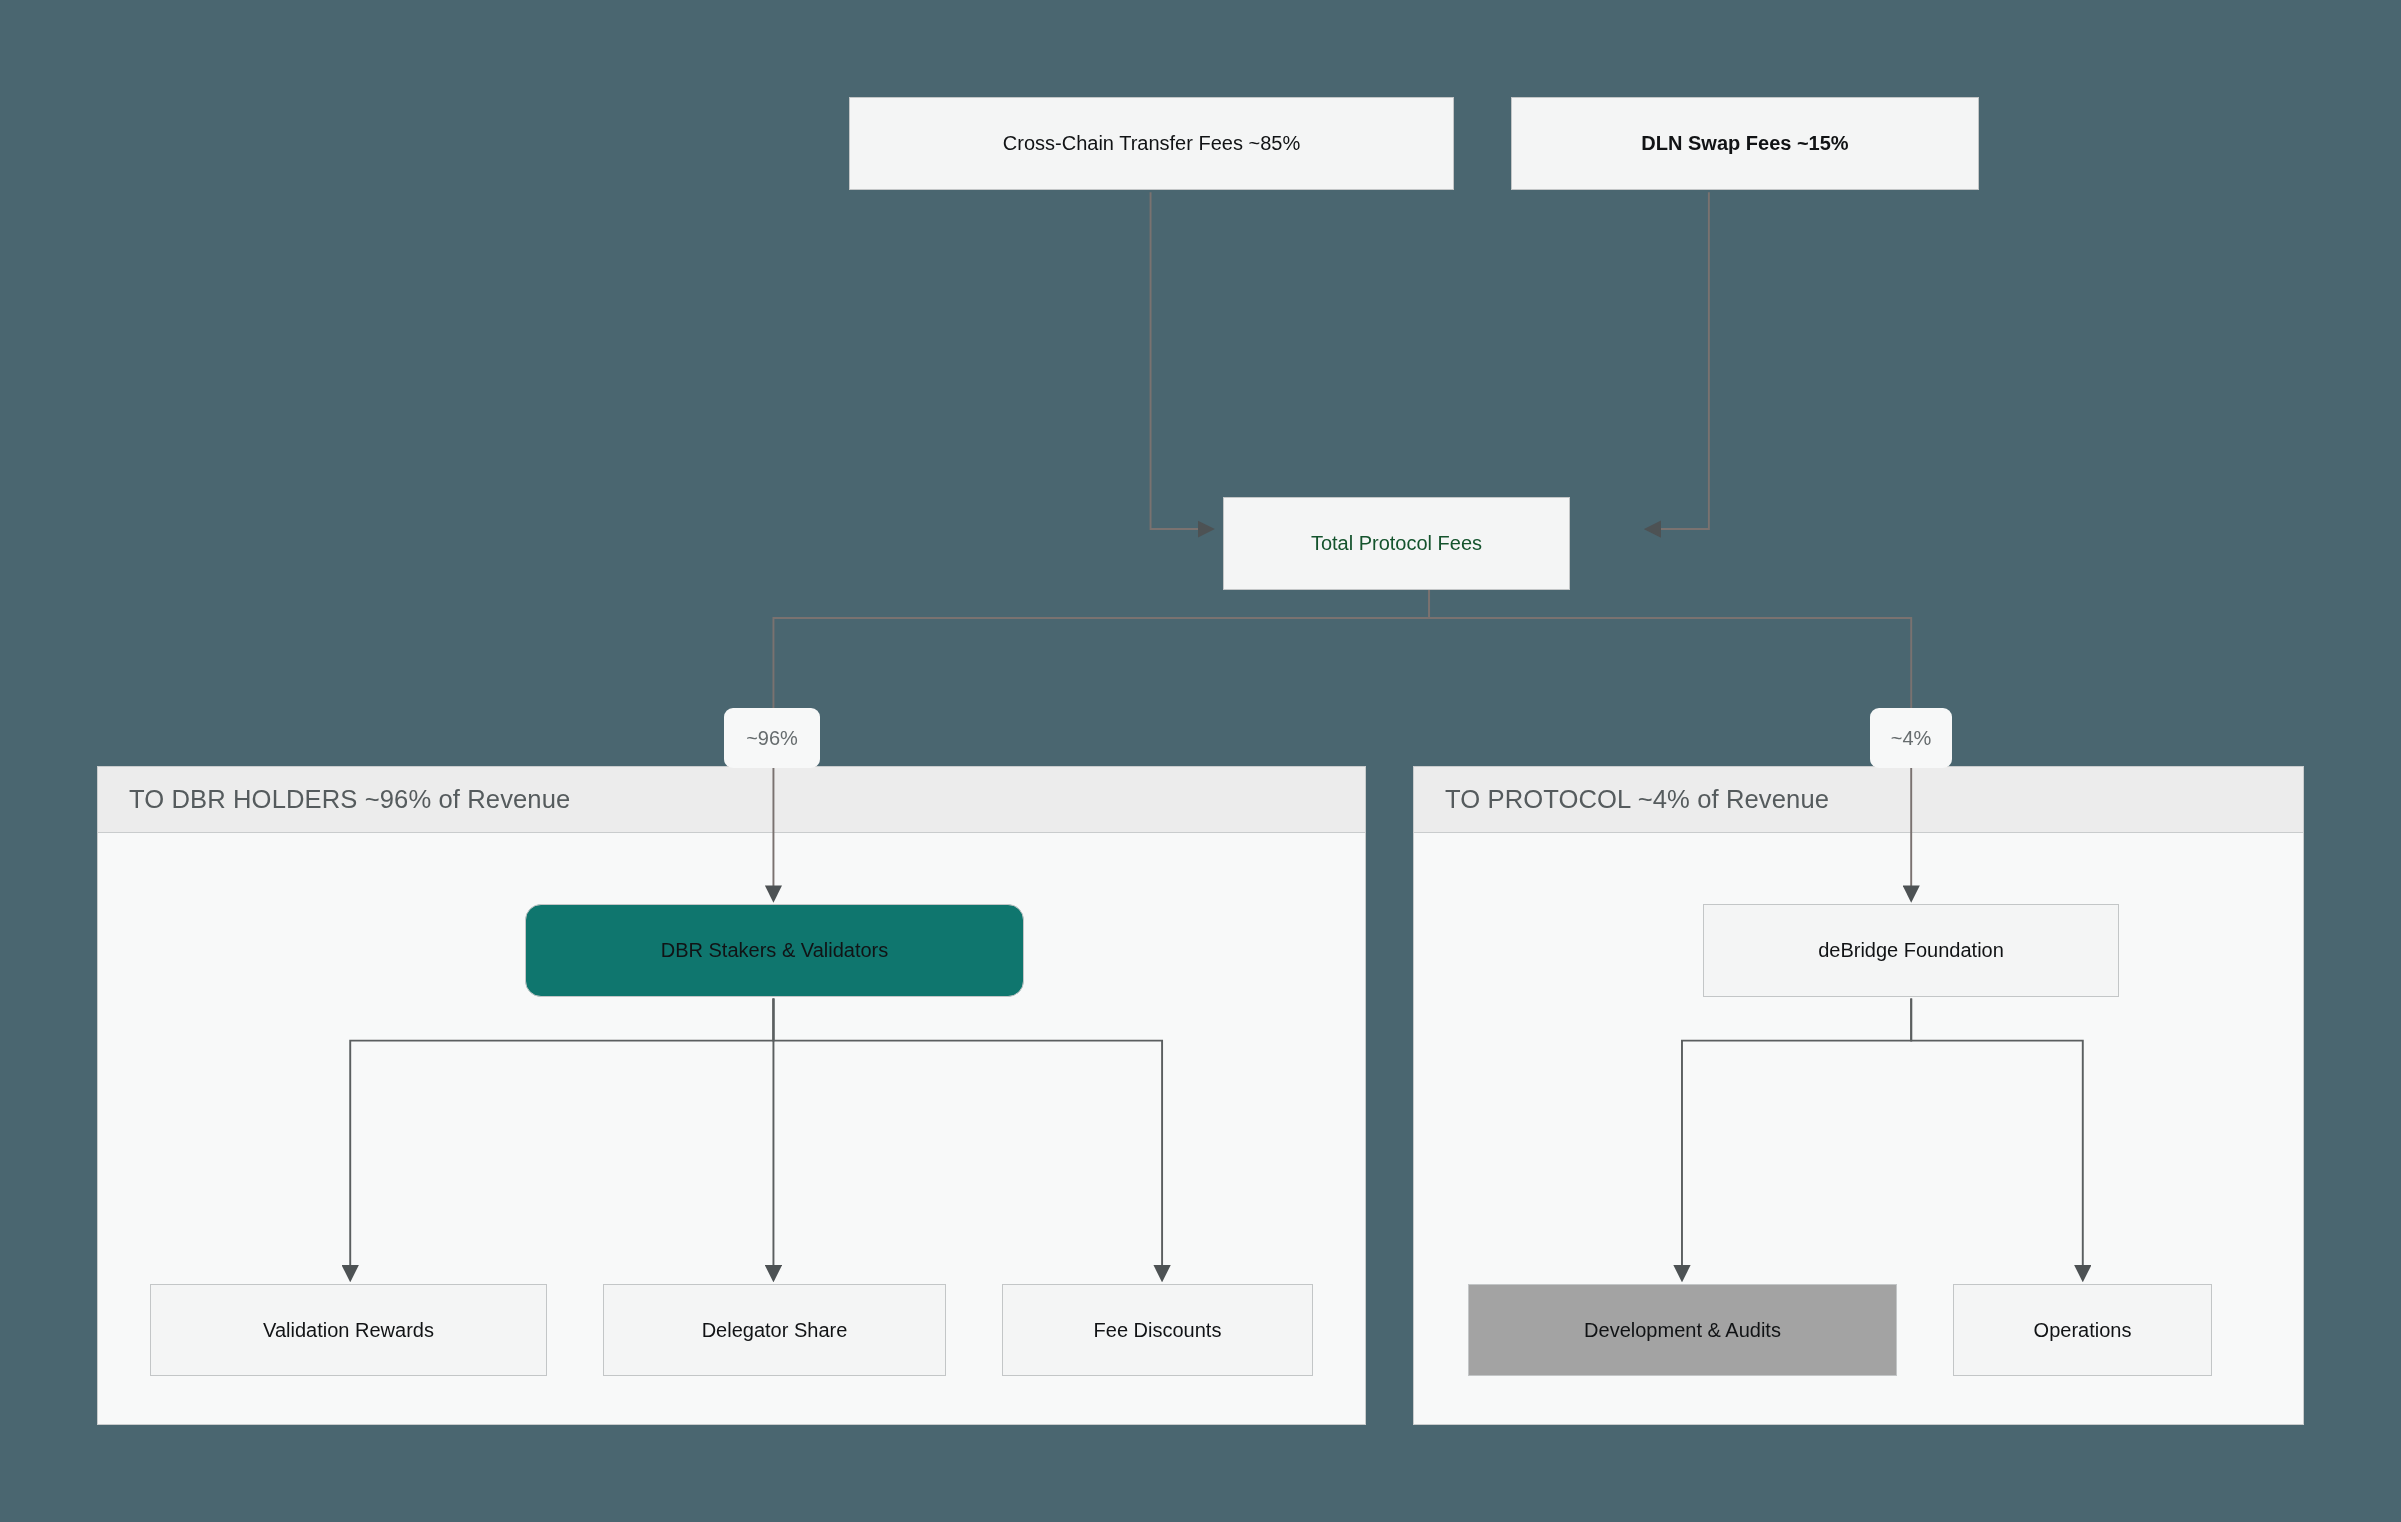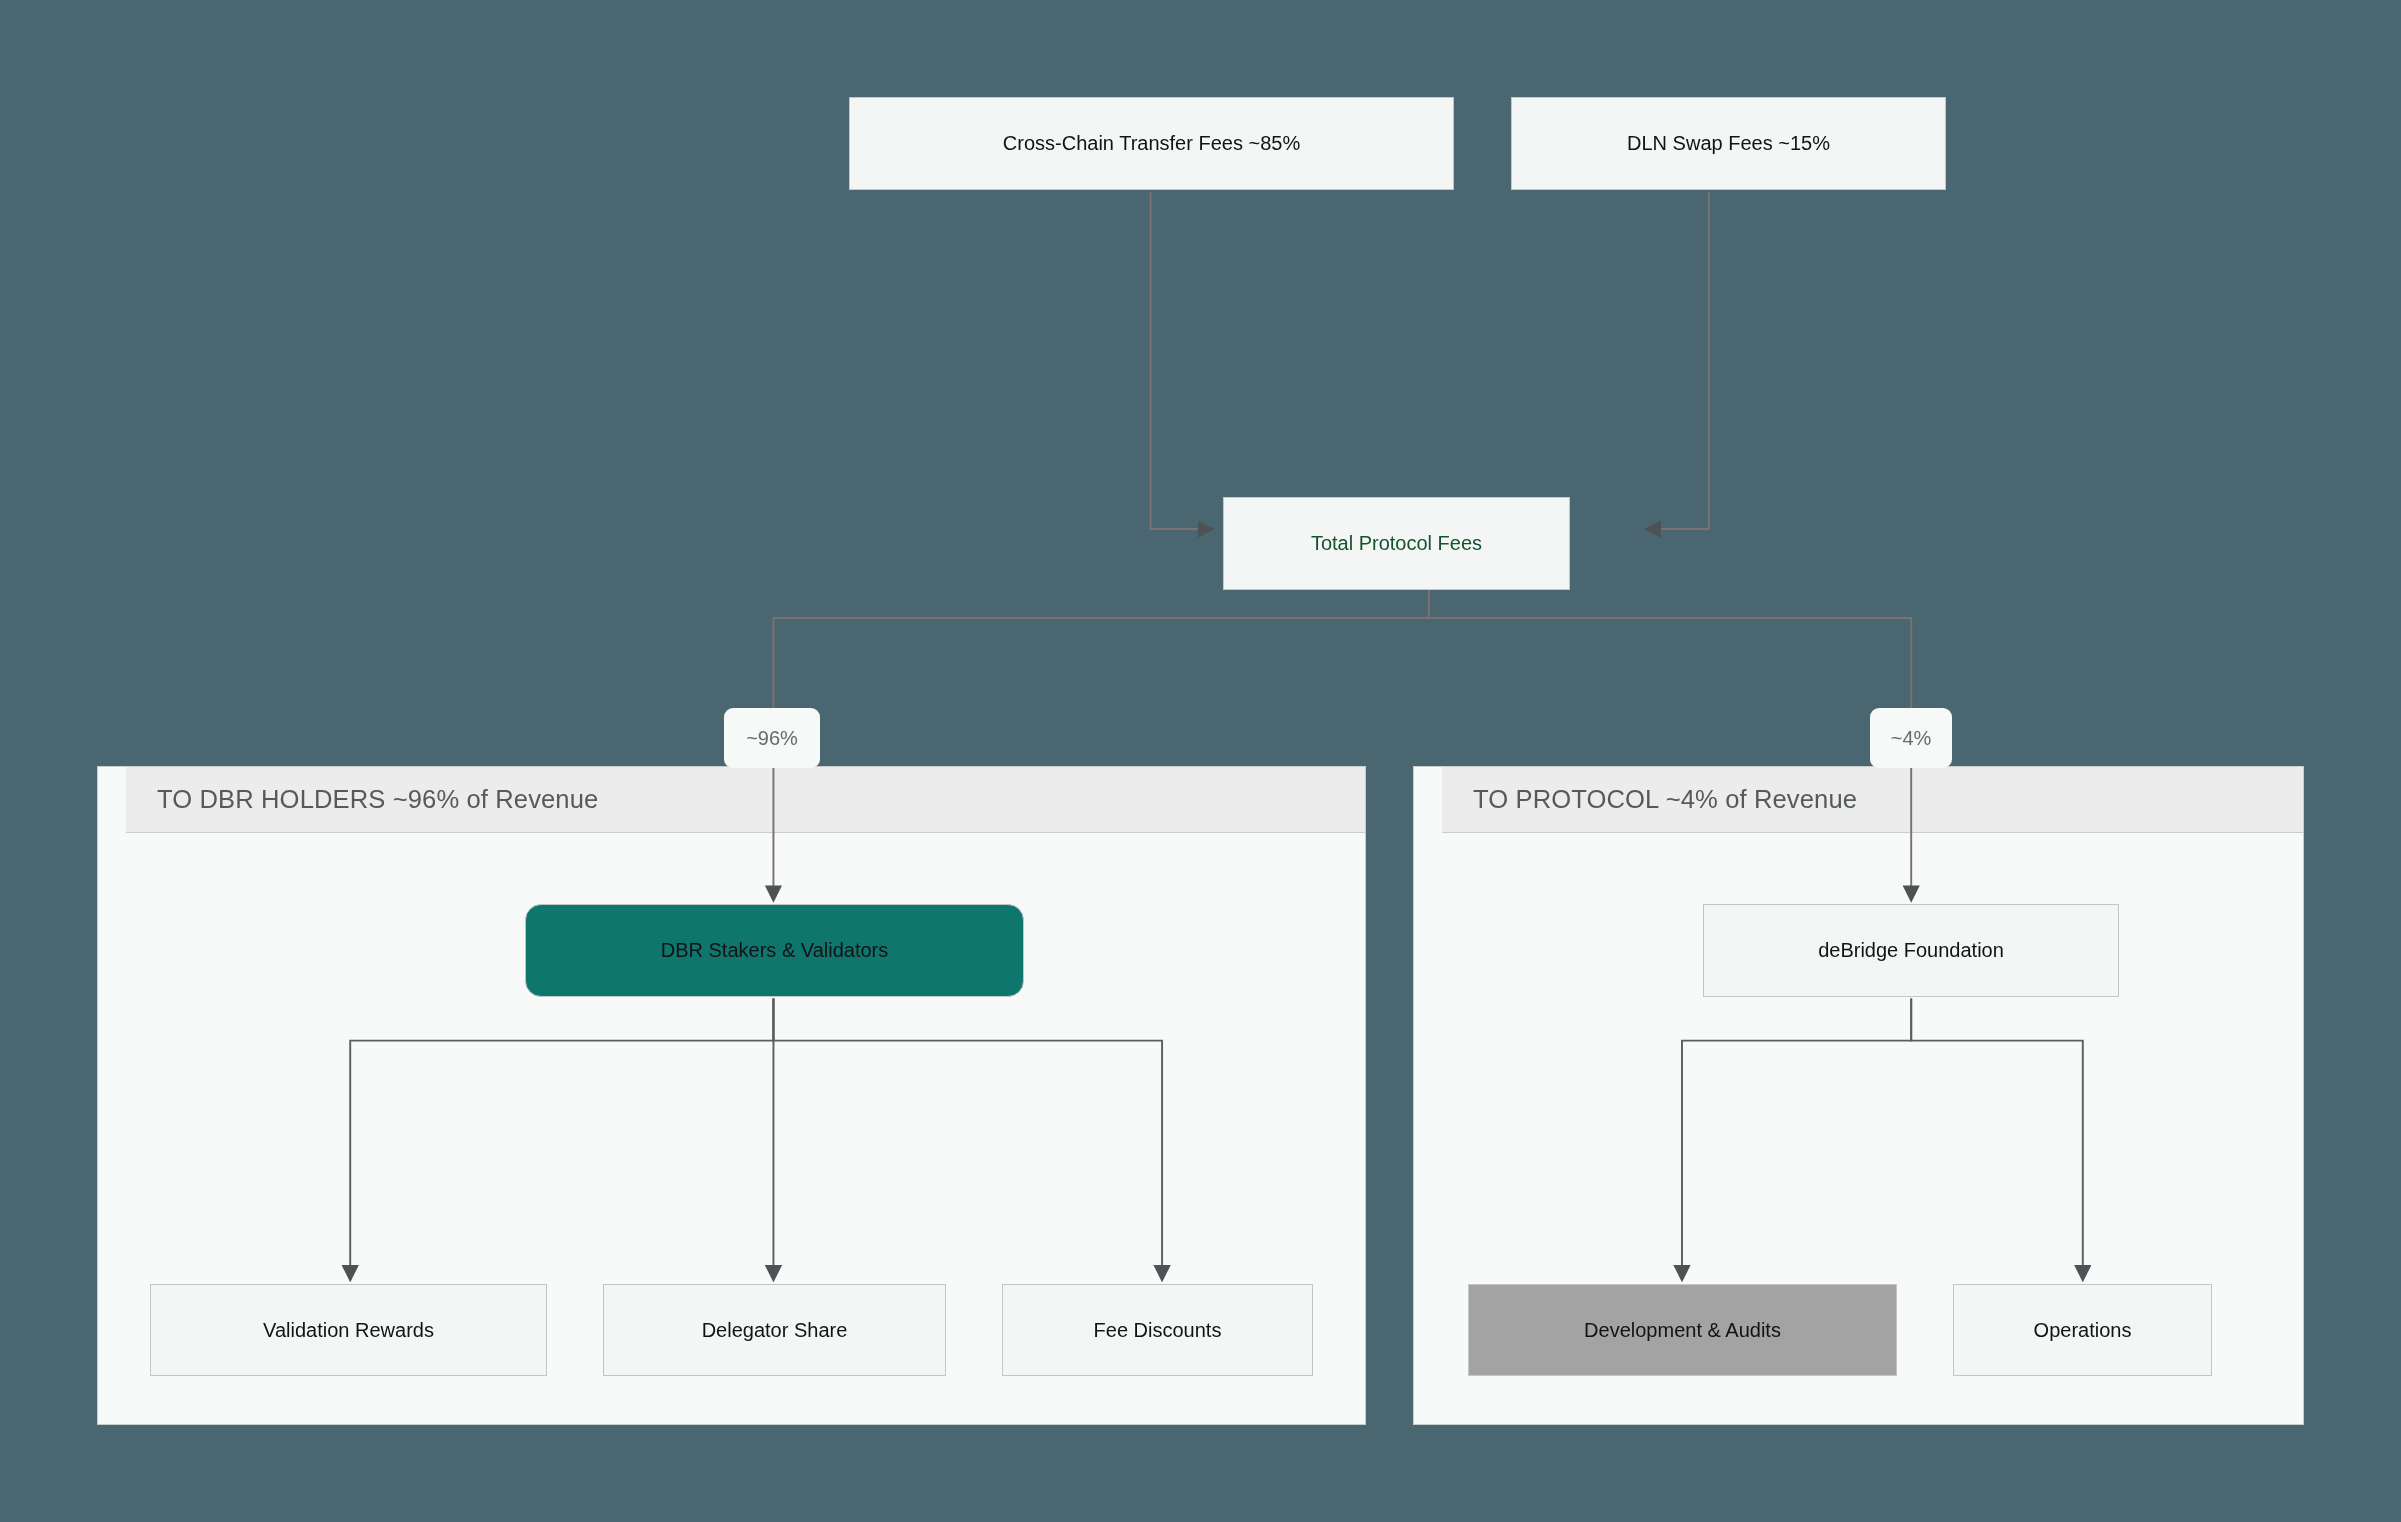--- a/index.html
+++ b/index.html
@@ -30,21 +30,20 @@
     z-index: 5;
   }
 
   
   .subgraph {
     position: absolute;
     box-sizing: border-box;
     background: #f8f9f9;
     border: 1.9px solid #c9cccd;
     z-index: 1;
-    padding-left: 28px;
   }
   .subgraph-title {
     box-sizing: border-box;
     height: 66px;
     background: #ececec;
     border-bottom: 1.9px solid #c9cccd;
     display: flex;
     align-items: center;
     padding-left: 31px;
     font-size: 25.6px;
@@ -120,21 +119,21 @@
 
       <path d="M 2985 1559 L 2985 1625 L 2627 1625 L 2627 1998" marker-end="url(#arrow)"></path>
       <path d="M 2985 1559 L 2985 1625 L 3253 1625 L 3253 1998" marker-end="url(#arrow)"></path>
     </g>
   </svg>
 
   <div class="node" id="n-crosschain" style="left: 849px; top: 97px; width: 605px; height: 93px; background: rgb(244, 245, 245); border-color: rgb(195, 198, 199); color: rgb(17, 19, 21);">
     <span>Cross-Chain Transfer Fees ~85%</span>
   </div>
 
-  <div class="node" id="n-dln" style="left: 1511px; top: 97px; width: 435px; height: 93px; background: rgb(244, 245, 245); border-color: rgb(195, 198, 199); color: rgb(17, 19, 21);">
+  <div class="node" id="n-dln" style="left: 1511px; top: 97px; width: 468px; height: 93px; background: rgb(244, 245, 245); border-color: rgb(195, 198, 199); color: rgb(17, 19, 21); font-weight: bold;">
     <span>DLN Swap Fees ~15%</span>
   </div>
 
   <div class="node" id="n-total" style="left: 1223px; top: 485px; width: 347px; height: 93px; background: rgb(244, 245, 245); border-color: rgb(195, 198, 199); color: #14532d; margin-top: 12px;">
     <span>Total Protocol Fees</span>
   </div>
 
   <div class="node" id="n-stakers" style="left: 525px; top: 904px; width: 499px; height: 93px; background: #0f766e; border-color: rgb(195, 198, 199); color: rgb(17, 19, 21); border-radius: 16px;">
     <span>DBR Stakers &amp; Validators</span>
   </div>

